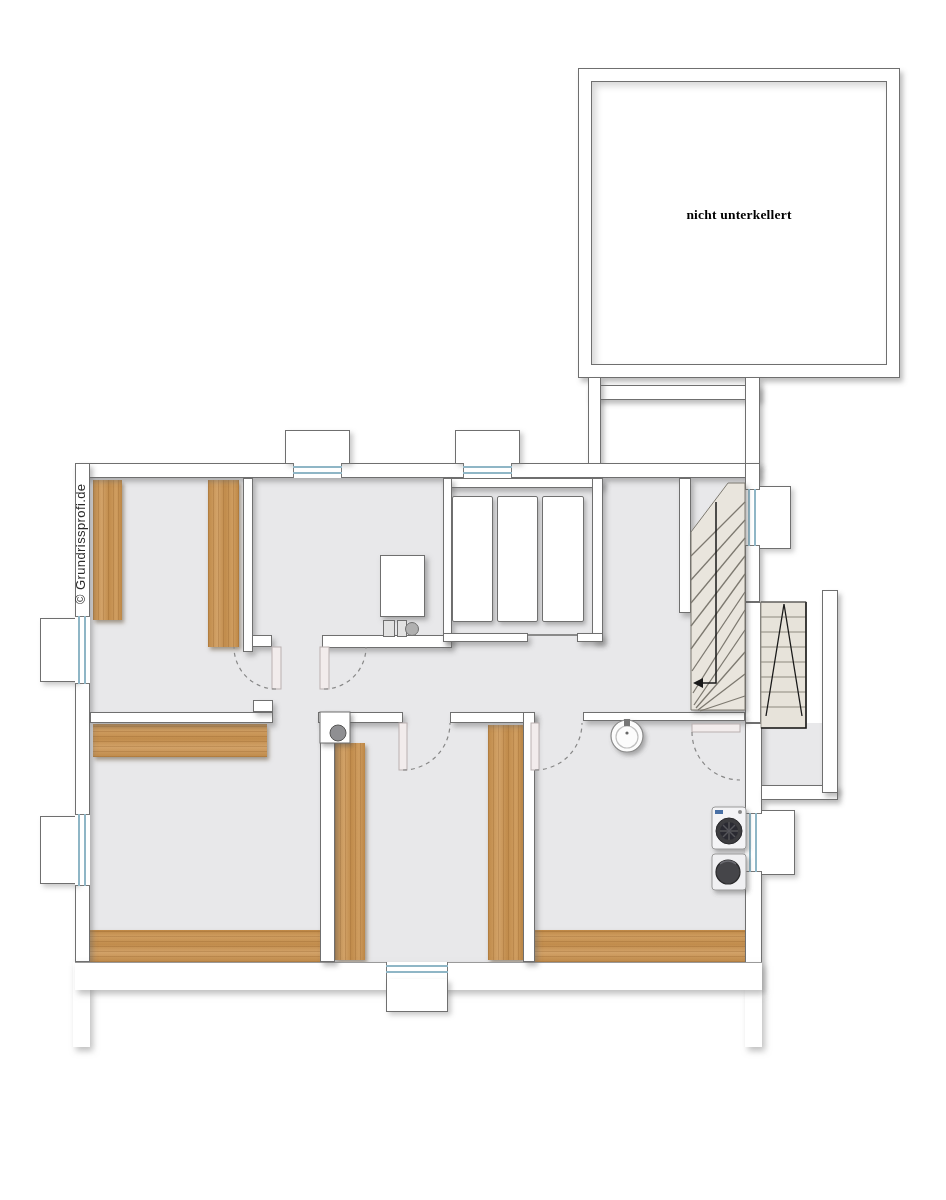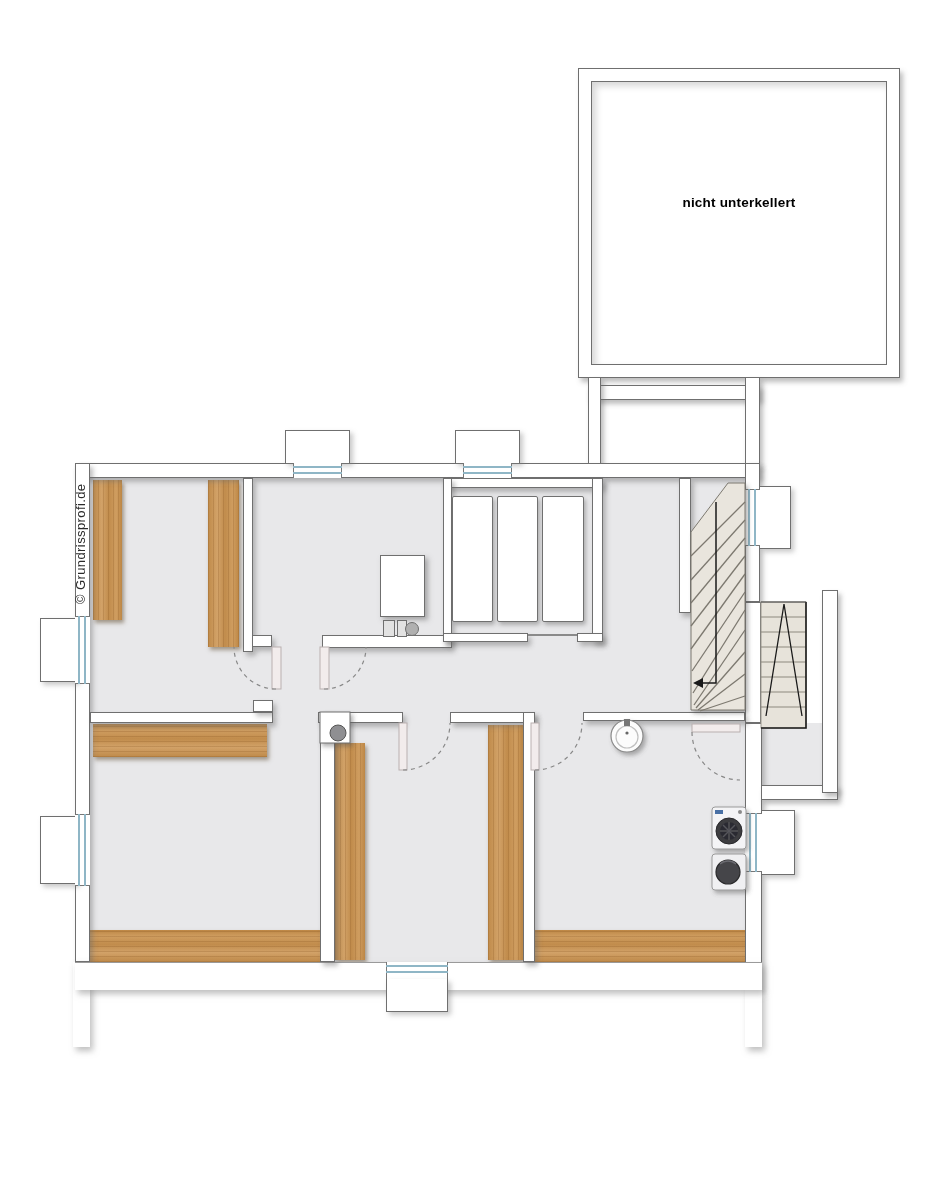--- a/index.html
+++ b/index.html
@@ -32,21 +32,21 @@
   svg.overlay{position:absolute;left:0;top:0;pointer-events:none;}
 </style>
 </head>
 <body>
 
 <div id="plan">
 
   <div class="wall" style="left:578px;top:68px;width:322px;height:310px;"></div>
   <div class="abs" style="left:591px;top:81px;width:296px;height:284px;background:#fff;border:1px solid #6f6f6f;
               box-shadow:inset 4px 4px 7px rgba(0,0,0,.16);"></div>
-  <div class="label-nu" style="left:591px;top:60px;width:296px;height:284px;">nicht unterkellert</div>
+  <div class="label-nu" style="left:591px;top:73px;width:296px;height:284px;font-family:Liberation Serif, serif;">nicht unterkellert</div>
 
   <div class="wall" style="left:588px;top:385px;width:172px;height:15px;"></div>
   <div class="wall" style="left:588px;top:377px;width:13px;height:88px;"></div>
   <div class="wall" style="left:745px;top:377px;width:15px;height:88px;"></div>
 
   <div class="floor" style="left:90px;top:478px;width:655px;height:484px;"></div>
   <div class="floor" style="left:761px;top:723px;width:61px;height:62px;"></div>
 
   <div class="wood-v" style="left:93px;top:480px;width:29px;height:140px;"></div>
   <div class="wood-v" style="left:208px;top:480px;width:31px;height:167px;"></div>

